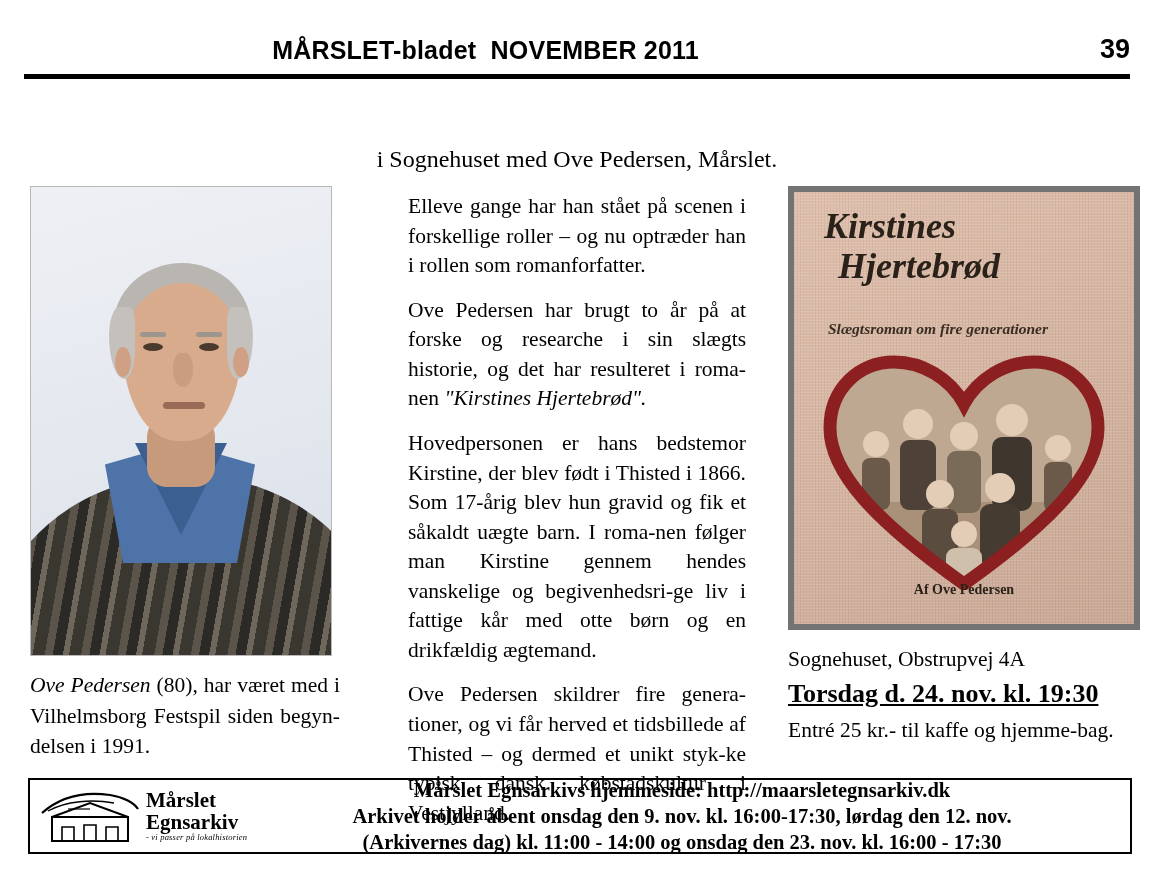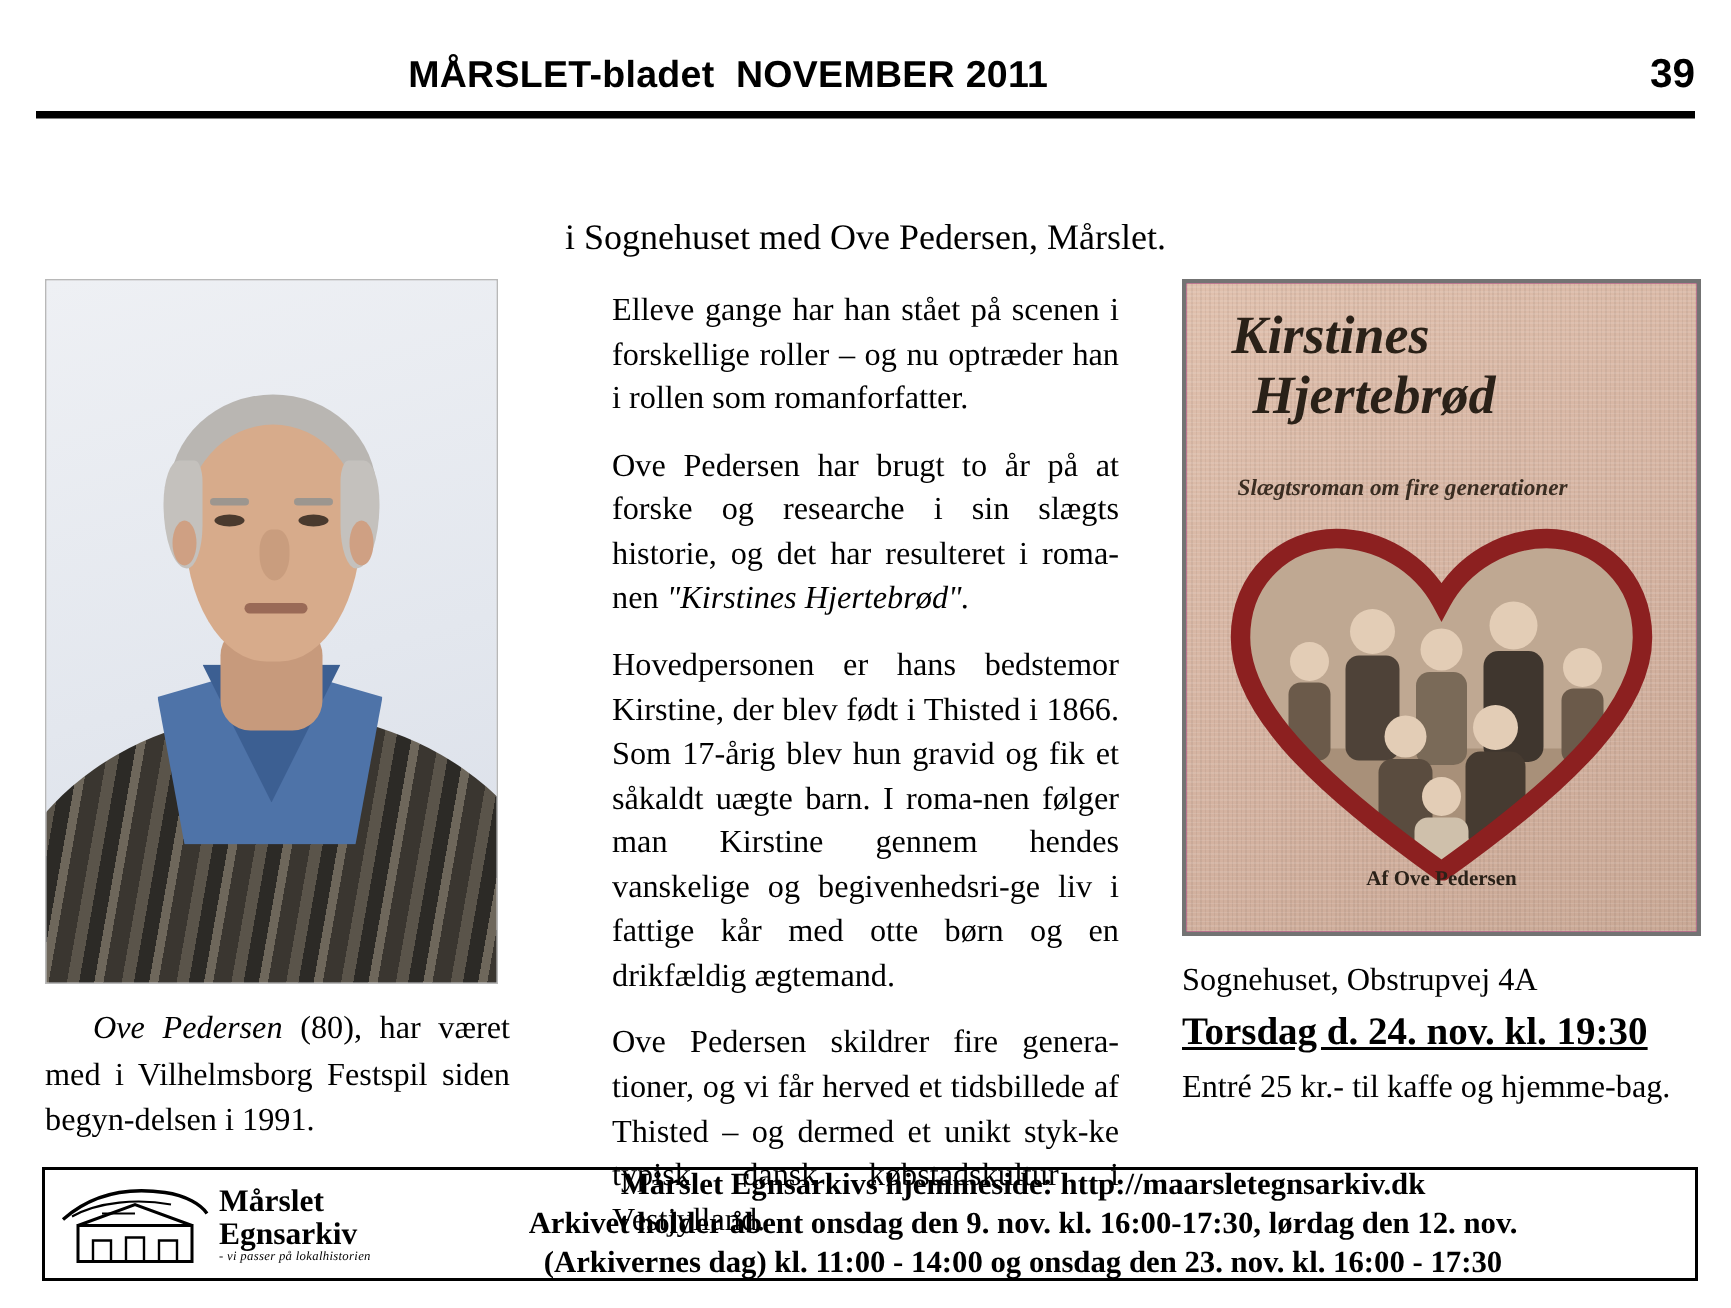--- a/index.html
+++ b/index.html
@@ -199,21 +199,21 @@
   .p-ear-l { left: 84px; }
   .p-ear-r { left: 202px; }
 
   .caption {
     margin-top: 14px;
     width: 310px;
     font-size: 21.5px;
     line-height: 1.42;
     text-align: justify;
   }
-  .caption i { font-style: italic; margin-left: 32px; }
+  .caption i { font-style: italic; }
 
   
   .text-col {
     position: absolute;
     left: 408px;
     top: 192px;
     width: 338px;
     font-size: 21.5px;
     line-height: 1.375;
     text-align: justify;
@@ -228,21 +228,21 @@
     left: 788px;
     top: 186px;
     width: 344px;
   }
   .bookcover {
     width: 340px;
     height: 432px;
     background: #ec4899;
     position: relative;
     overflow: hidden;
-    border: 3px solid #737373;
+    border: 6px solid #737373;
   }
   .bc-texture {
     position: absolute; inset: 0;
     background:
       repeating-linear-gradient(0deg, rgba(255,255,255,.10) 0px, rgba(255,255,255,.10) 1px, rgba(0,0,0,0) 1px, rgba(0,0,0,0) 3px),
       repeating-linear-gradient(90deg, rgba(0,0,0,.05) 0px, rgba(0,0,0,.05) 1px, rgba(0,0,0,0) 1px, rgba(0,0,0,0) 3px),
       linear-gradient(150deg, #e0c0ad 0%, #d4b2a0 60%, #c9a895 100%);
   }
   .bc-title {
     position: absolute;

